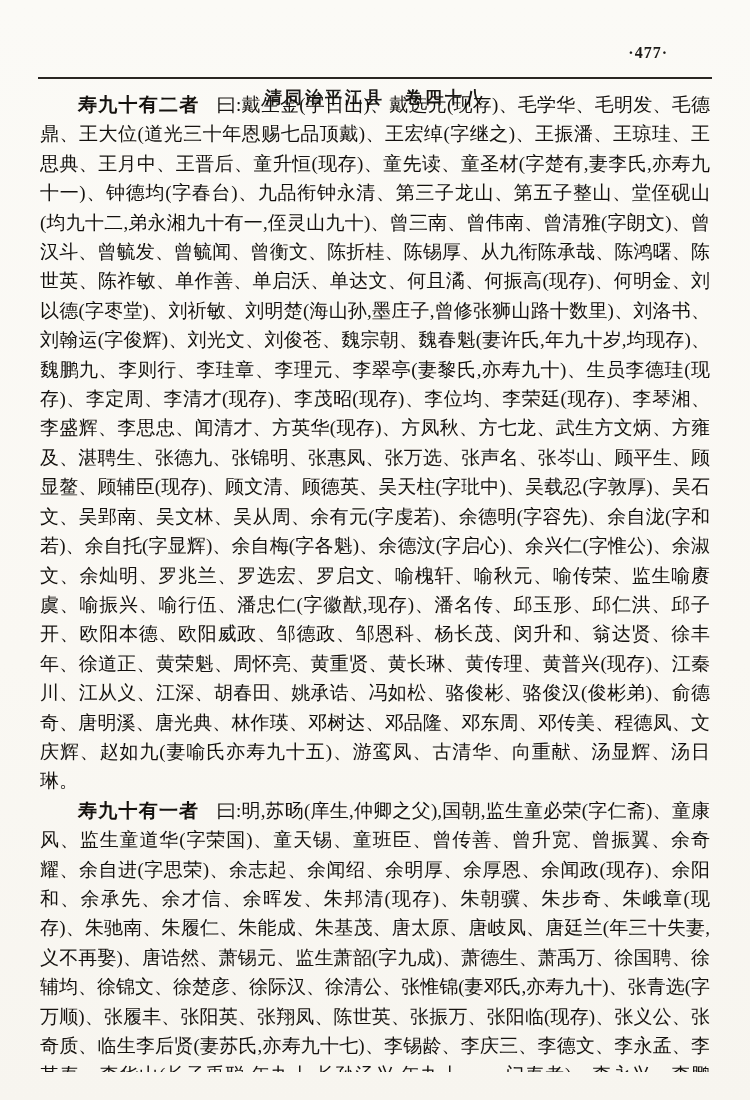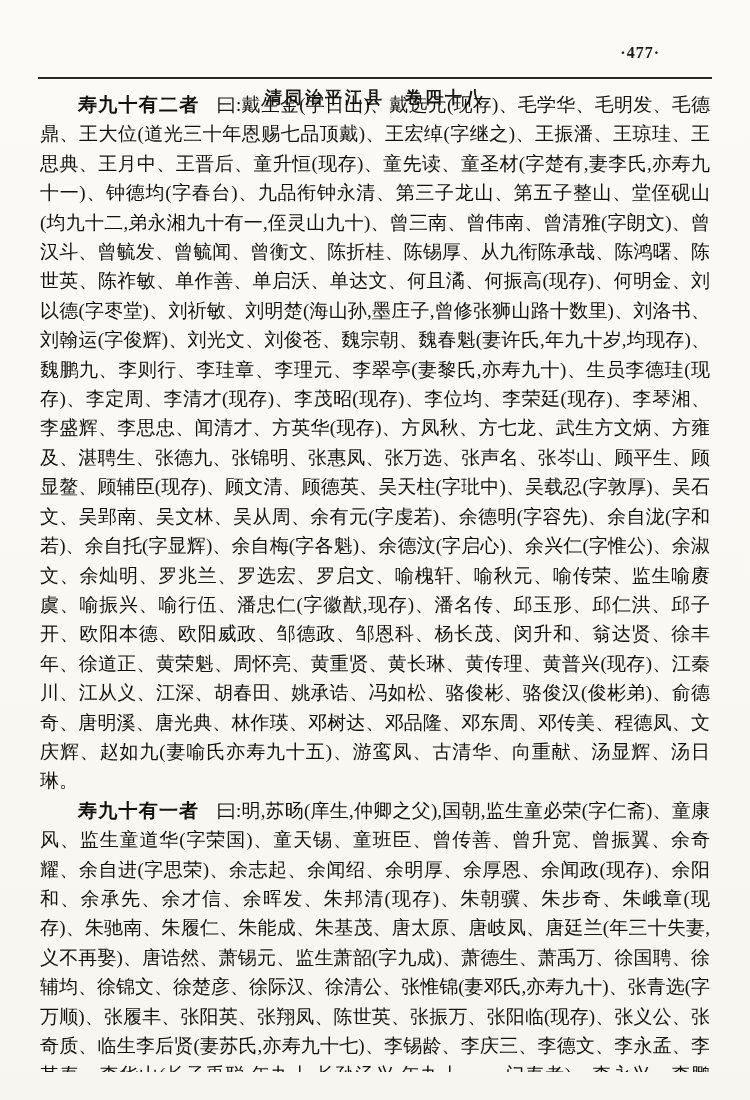--- a/index.html
+++ b/index.html
@@ -24,21 +24,21 @@
     display:block;
     text-align:center;
     font-size:17px;
     font-weight:bold;
     letter-spacing:3px;
     color:#1b1916;
     margin-top:42px;
   }
   .pagenum{
     position:absolute;
-    right:50px;top:0;
+    right:42px;top:0;
     font-size:16px;
     font-weight:bold;
     letter-spacing:1px;
     color:#1b1916;
   }
   .rule{
     position:absolute;
     left:38px;right:38px;top:77px;
     height:2px;
     background:#2a2username-26-22;

